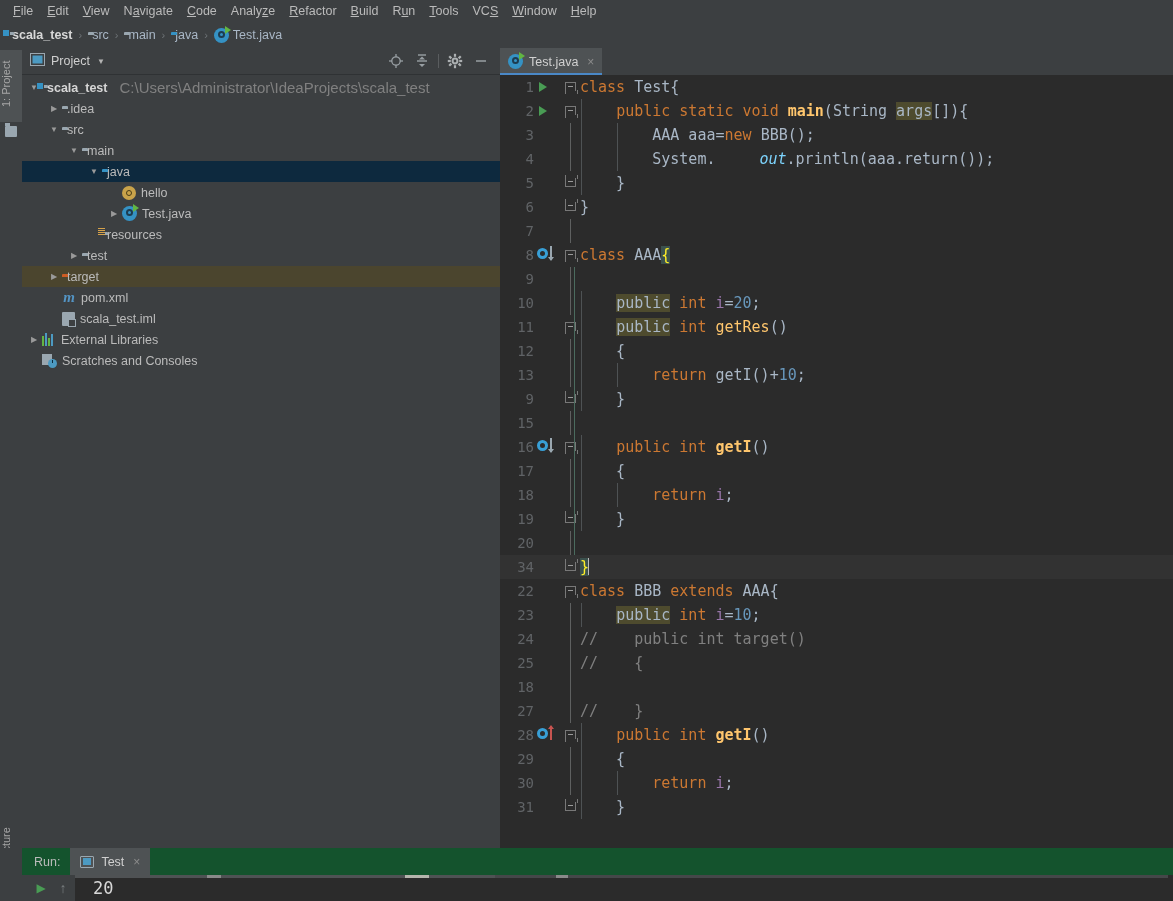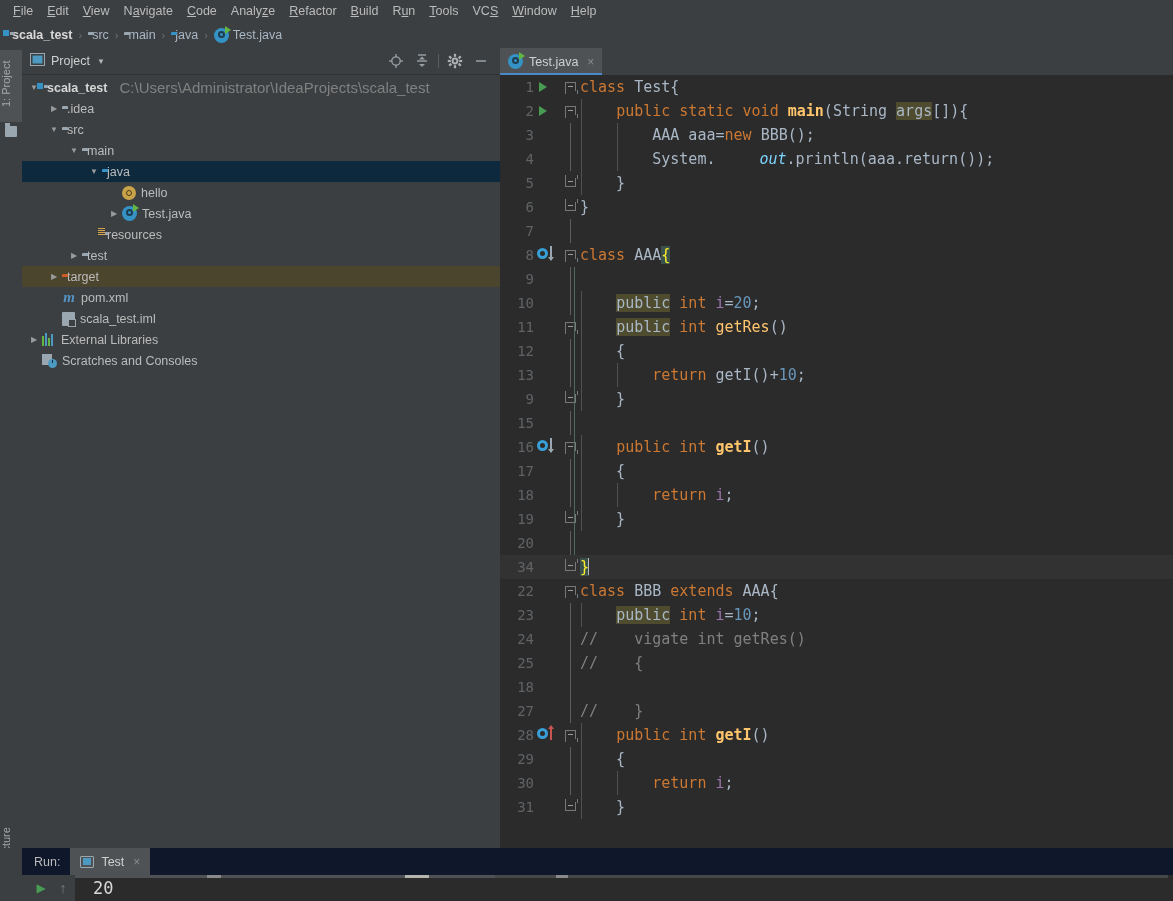--- a/index.html
+++ b/index.html
@@ -174,21 +174,21 @@
   .fnb{color:#ffc66d;font-weight:bold;}
   .fld{color:#9876aa;}
   .fldi{color:#7dd3fc;font-style:italic;margin-left:44px;}
   .cmt{color:#808080;}
   .pln{color:#a9b7c6;}
   .hl{background:#4e4b2e;}
   .brace-hl{background:#3b514d;color:#ffef28;}
   .caret{display:inline-block;width:1px;height:17px;background:#bbbbbb;vertical-align:-3px;margin-left:-1px;}
 
   
-  .runpanel{position:absolute;left:22px;top:848px;width:1151px;height:53px;background:#0f172a;}
+  .runpanel{position:absolute;left:22px;top:848px;width:1151px;height:53px;background:#14532d;}
   .runtabs{height:27px;display:flex;align-items:center;}
   .runlabel{font-size:12.5px;color:#bbbbbb;padding:0 10px 0 12px;}
   .runtab{height:27px;background:#4e5254;display:flex;align-items:center;padding:0 10px;}
   .runtab .rt-name{margin-left:7px;color:#d0d0d0;font-size:12.5px;}
   .runtab .rt-close{margin-left:9px;color:#8c8c8c;font-size:12px;}
   .conf-ico{width:14px;height:12px;border:1.5px solid #9aa7b0;box-sizing:border-box;position:relative;border-radius:1px;}
   .conf-ico:after{content:"";position:absolute;left:2px;top:1.5px;right:2px;bottom:1.5px;background:#4c9ac2;}
 
   .console{position:absolute;top:27px;left:0;right:0;bottom:0;background:#2b2b2b;display:flex;}
   .console-tools{width:53px;flex:0 0 53px;background:#3c3f41;display:flex;align-items:center;padding-left:8px;box-sizing:border-box;}
@@ -425,21 +425,21 @@
           <div class="line"><div class="lnum">9</div><div class="gutter"><span class="fold close"><span class="box"></span></span><span class="guideline"></span></div><div class="codetext"><span class="ig" style="left:1px"></span><span class="pln">    }</span></div></div>
           <div class="line"><div class="lnum">15</div><div class="gutter"><span class="foldline"></span><span class="guideline"></span></div><div class="codetext"></div></div>
           <div class="line"><div class="lnum">16</div><div class="gutter"><span class="ovr"></span><span class="ovr-arrow"></span><span class="fold open"><span class="box"></span></span><span class="guideline"></span></div><div class="codetext"><span class="ig" style="left:1px"></span><span class="pln">    </span><span class="kw">public </span><span class="kw">int </span><span class="fnb">getI</span><span class="pln">()</span></div></div>
           <div class="line"><div class="lnum">17</div><div class="gutter"><span class="foldline"></span><span class="guideline"></span></div><div class="codetext"><span class="ig" style="left:1px"></span><span class="pln">    {</span></div></div>
           <div class="line"><div class="lnum">18</div><div class="gutter"><span class="foldline"></span><span class="guideline"></span></div><div class="codetext"><span class="ig" style="left:1px"></span><span class="ig" style="left:37.12px"></span><span class="pln">        </span><span class="kw">return </span><span class="fld">i</span><span class="pln">;</span></div></div>
           <div class="line"><div class="lnum">19</div><div class="gutter"><span class="fold close"><span class="box"></span></span><span class="guideline"></span></div><div class="codetext"><span class="ig" style="left:1px"></span><span class="pln">    }</span></div></div>
           <div class="line"><div class="lnum">20</div><div class="gutter"><span class="foldline"></span><span class="guideline"></span></div><div class="codetext"></div></div>
           <div class="line caretline"><div class="lnum">34</div><div class="gutter"><span class="fold close"><span class="box"></span></span></div><div class="codetext"><span class="brace-hl">}</span><span class="caret"></span></div></div>
           <div class="line"><div class="lnum">22</div><div class="gutter"><span class="fold open"><span class="box"></span></span></div><div class="codetext"><span class="kw">class </span><span class="cls">BBB </span><span class="kw">extends </span><span class="pln">AAA{</span></div></div>
           <div class="line"><div class="lnum">23</div><div class="gutter"><span class="foldline"></span></div><div class="codetext"><span class="ig" style="left:1px"></span><span class="pln">    </span><span class="hl">public</span><span class="pln"> </span><span class="kw">int </span><span class="fld">i</span><span class="pln">=</span><span class="num">10</span><span class="pln">;</span></div></div>
-          <div class="line"><div class="lnum">24</div><div class="gutter"><span class="foldline"></span></div><div class="codetext"><span class="cmt">//    vigate int getRes()</span></div></div>
+          <div class="line"><div class="lnum">24</div><div class="gutter"><span class="foldline"></span></div><div class="codetext"><span class="cmt">//    public int target()</span></div></div>
           <div class="line"><div class="lnum">25</div><div class="gutter"><span class="foldline"></span></div><div class="codetext"><span class="cmt">//    {</span></div></div>
           <div class="line"><div class="lnum">18</div><div class="gutter"><span class="foldline"></span></div></div>
           <div class="line"><div class="lnum">27</div><div class="gutter"><span class="foldline"></span></div><div class="codetext"><span class="cmt">//    }</span></div></div>
           <div class="line"><div class="lnum">28</div><div class="gutter"><span class="ovr"></span><span class="ovr-arrow up"></span><span class="fold open"><span class="box"></span></span></div><div class="codetext"><span class="ig" style="left:1px"></span><span class="pln">    </span><span class="kw">public </span><span class="kw">int </span><span class="fnb">getI</span><span class="pln">()</span></div></div>
           <div class="line"><div class="lnum">29</div><div class="gutter"><span class="foldline"></span></div><div class="codetext"><span class="ig" style="left:1px"></span><span class="pln">    {</span></div></div>
           <div class="line"><div class="lnum">30</div><div class="gutter"><span class="foldline"></span></div><div class="codetext"><span class="ig" style="left:1px"></span><span class="ig" style="left:37.12px"></span><span class="pln">        </span><span class="kw">return </span><span class="fld">i</span><span class="pln">;</span></div></div>
           <div class="line"><div class="lnum">31</div><div class="gutter"><span class="fold close"><span class="box"></span></span></div><div class="codetext"><span class="ig" style="left:1px"></span><span class="pln">    }</span></div></div>
         </div>
     </div>
   </div>

